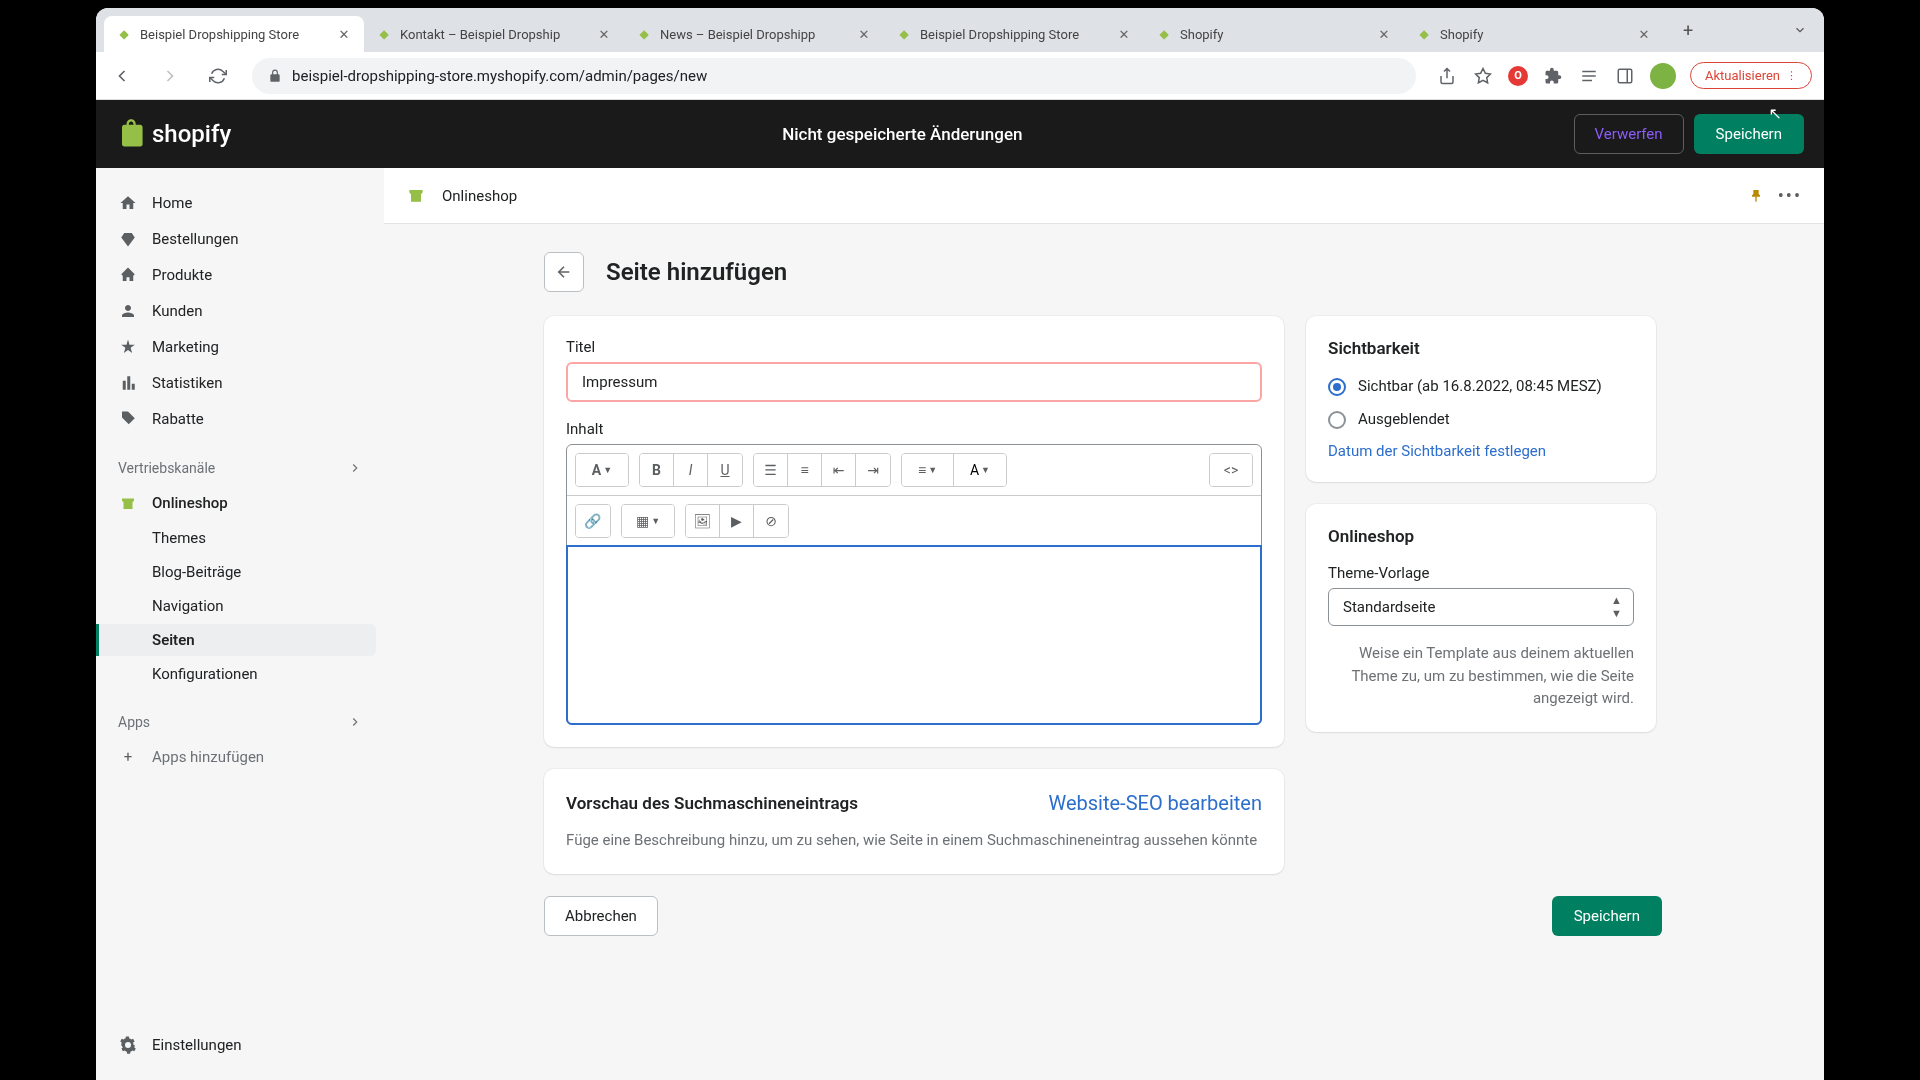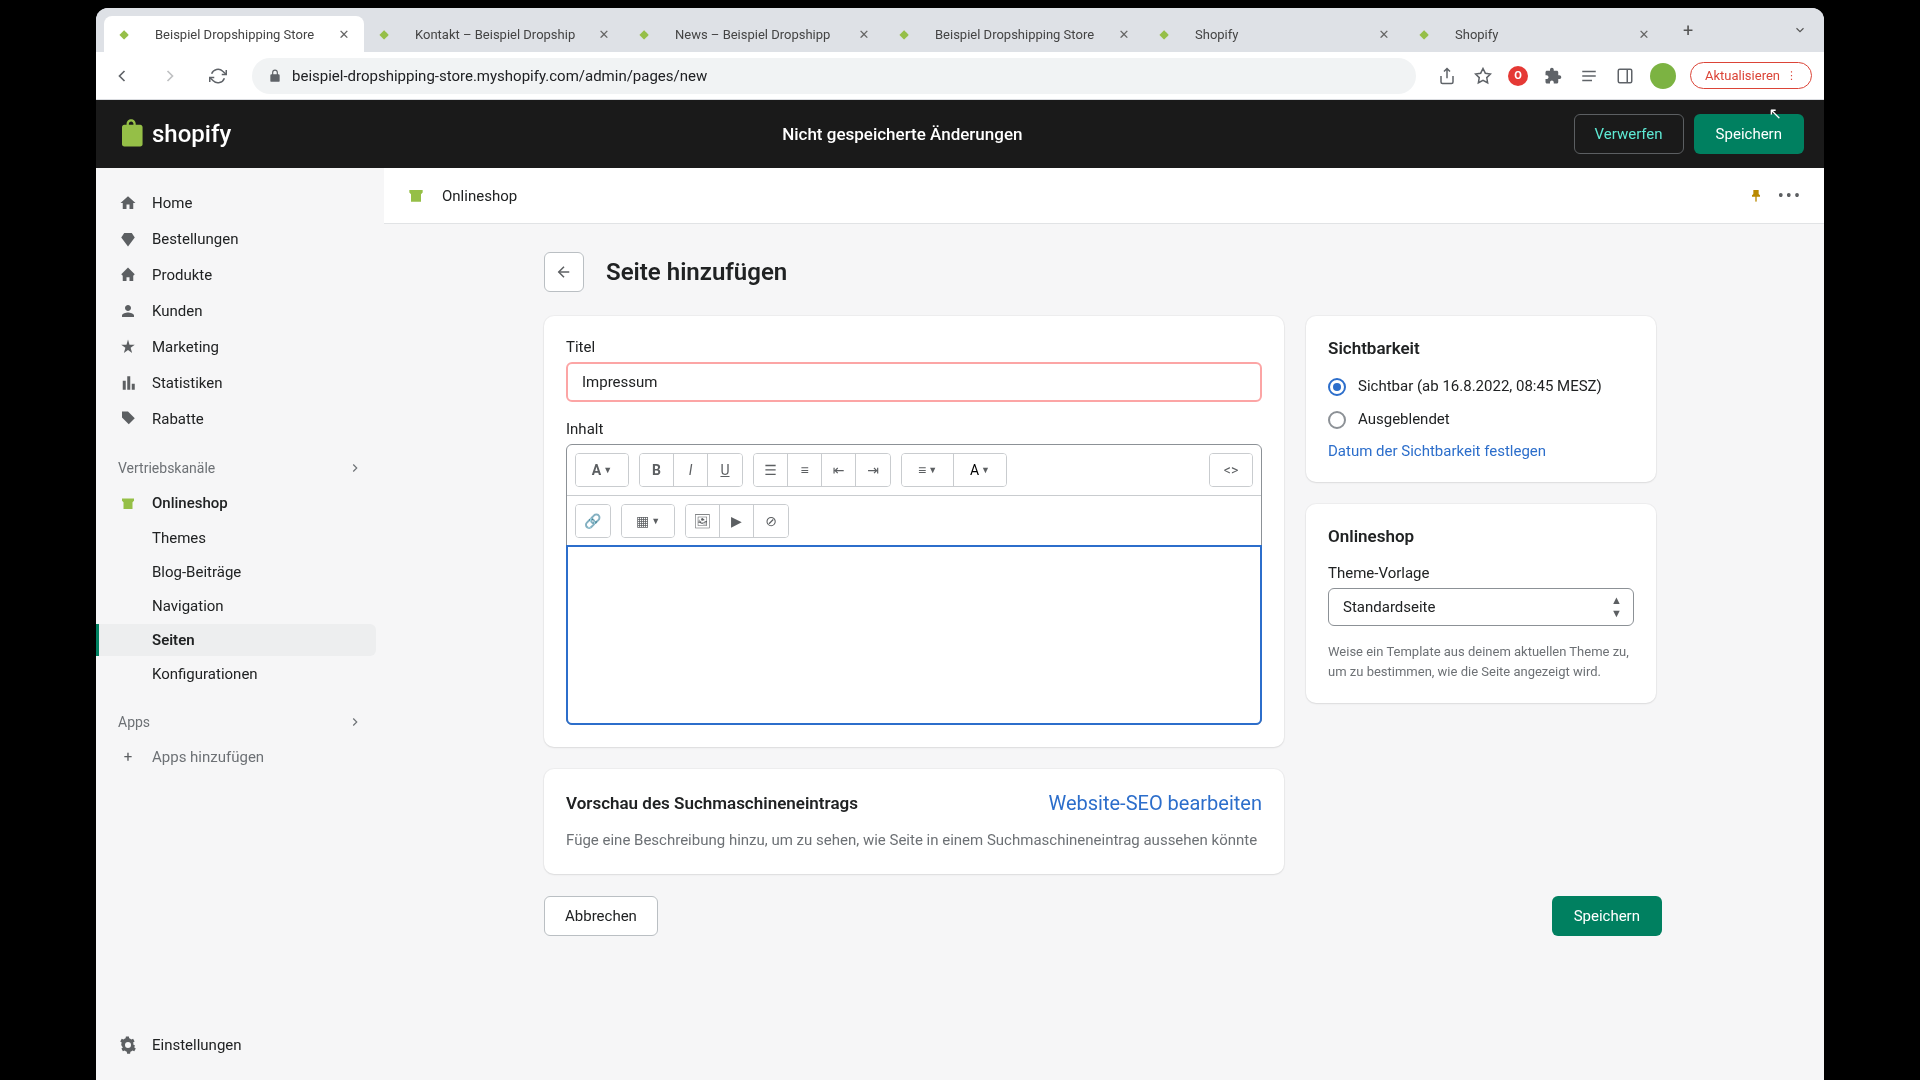--- a/index.html
+++ b/index.html
@@ -6,21 +6,21 @@
     body { background: #000; height: 1080px; width: 1920px; overflow: hidden; display: flex; flex-direction: column; }
     
     .mac-bar { height: 8px; background: #000; }
     
     .browser-chrome { background: #dee1e6; border-radius: 12px 12px 0 0; margin: 0 96px; flex: 1; display: flex; flex-direction: column; overflow: hidden; }
     
     .tab-bar { display: flex; align-items: center; height: 44px; padding: 0 8px; background: #dee1e6; }
     .tab { display: flex; align-items: center; padding: 0 12px; height: 36px; margin-top: 8px; border-radius: 8px 8px 0 0; font-size: 13px; color: #444; gap: 8px; min-width: 0; flex: 1; max-width: 260px; cursor: pointer; }
     .tab.active { background: #fff; }
     .tab-favicon { width: 16px; height: 16px; flex-shrink: 0; display: flex; align-items: center; justify-content: center; font-size: 12px; color: #96bf48; }
-    .tab-title { white-space: nowrap; overflow: hidden; text-overflow: ellipsis; flex: 1; margin-left: 15px; }
+    .tab-title { white-space: nowrap; overflow: hidden; text-overflow: ellipsis; flex: 1; }
     .tab-close { width: 16px; height: 16px; display: flex; align-items: center; justify-content: center; color: #666; flex-shrink: 0; }
     .new-tab { width: 32px; height: 32px; display: flex; align-items: center; justify-content: center; color: #555; font-size: 18px; margin-left: 8px; cursor: pointer; }
     .tabs-caret { width: 32px; height: 32px; display: flex; align-items: center; justify-content: center; color: #555; margin-left: auto; cursor: pointer; }
     
     .url-bar { display: flex; align-items: center; height: 48px; background: #fff; padding: 0 12px; gap: 20px; border-bottom: 1px solid #dadce0; }
     .nav-btn { width: 28px; height: 28px; display: flex; align-items: center; justify-content: center; color: #5f6368; cursor: pointer; }
     .nav-btn.disabled { opacity: 0.4; }
     .url-field { flex: 1; display: flex; align-items: center; background: #f1f3f4; border-radius: 20px; height: 36px; padding: 0 16px; gap: 10px; color: #202124; font-size: 15px; }
     .url-lock { color: #5f6368; }
     .url-icons { display: flex; gap: 14px; align-items: center; }
@@ -29,21 +29,21 @@
     .avatar { width: 26px; height: 26px; border-radius: 50%; background: #7cb342; }
     .update-btn { border: 1px solid #db4437; color: #db4437; padding: 5px 14px; border-radius: 18px; font-size: 13px; display: flex; align-items: center; gap: 6px; cursor: pointer; }
     
     .app-area { flex: 1; display: flex; flex-direction: column; background: #f6f6f7; overflow: hidden; }
     
     .top-banner { height: 68px; background: #1a1a1a; display: flex; align-items: center; padding: 0 20px; justify-content: space-between; }
     .shopify-logo { display: flex; align-items: center; gap: 8px; color: #fff; font-size: 24px; font-weight: 500; }
     .shopify-bag { width: 28px; height: 32px; color: #95bf47; }
     .unsaved-text { color: #fff; font-size: 17px; font-weight: 500; }
     .banner-actions { display: flex; gap: 10px; }
-    .btn-discard { background: #1a1a1a; color: #5eead4; border: 1px solid #5c5f62; padding: 10px 20px; border-radius: 6px; font-size: 15px; cursor: pointer; }
+    .btn-discard { background: #1a1a1a; color: #8b5cf6; border: 1px solid #5c5f62; padding: 10px 20px; border-radius: 6px; font-size: 15px; cursor: pointer; }
     .btn-save-top { background: #008060; color: #fff; border: none; padding: 10px 22px; border-radius: 6px; font-size: 15px; cursor: pointer; position: relative; }
     .cursor-pointer { position: absolute; top: -10px; right: 22px; font-size: 16px; }
     
     .app-body { flex: 1; display: flex; overflow: hidden; }
     
     .sidebar { width: 288px; background: #f6f6f7; padding: 18px 8px; display: flex; flex-direction: column; gap: 2px; overflow-y: auto; }
     .side-item { display: flex; align-items: center; gap: 14px; padding: 7px 14px; border-radius: 6px; color: #202223; font-size: 15px; cursor: pointer; }
     .side-icon { width: 20px; height: 20px; display: flex; align-items: center; justify-content: center; color: #5c5f62; }
     .side-section { display: flex; align-items: center; justify-content: space-between; padding: 8px 14px; color: #6d7175; font-size: 14px; margin-top: 14px; cursor: pointer; }
     .side-sub { padding-left: 48px; font-size: 15px; color: #202223; padding-top: 7px; padding-bottom: 7px; border-radius: 6px; cursor: pointer; }
@@ -94,21 +94,21 @@
     .radio-row { display: flex; align-items: flex-start; gap: 12px; margin-bottom: 12px; cursor: pointer; }
     .radio { width: 18px; height: 18px; border: 2px solid #8c9196; border-radius: 50%; flex-shrink: 0; margin-top: 2px; display: flex; align-items: center; justify-content: center; }
     .radio.checked { border-color: #2c6ecb; }
     .radio.checked::after { content: ''; width: 8px; height: 8px; background: #2c6ecb; border-radius: 50%; }
     .radio-label { font-size: 15px; color: #202223; line-height: 1.4; }
     .vis-link { color: #2c6ecb; font-size: 15px; cursor: pointer; margin-top: 10px; display: block; }
     
     .select-wrap { position: relative; }
     .select-field { width: 100%; border: 1px solid #8c9196; border-radius: 6px; padding: 9px 36px 9px 14px; font-size: 15px; color: #202223; background: #fff; appearance: none; cursor: pointer; }
     .select-caret { position: absolute; right: 12px; top: 50%; transform: translateY(-50%); pointer-events: none; color: #5c5f62; font-size: 11px; }
-    .help-text { color: #6d7175; font-size: 13px; line-height: 1.5; margin-top: 16px; }
+    .help-text { color: #6d7175; font-size: 15px; line-height: 1.5; margin-top: 16px; text-align: right; }
     
     .page-actions { display: flex; justify-content: space-between; max-width: 1118px; margin-top: 22px; }
     .btn-cancel { background: #fff; border: 1px solid #babfc3; padding: 10px 20px; border-radius: 6px; font-size: 15px; cursor: pointer; color: #202223; }
     .btn-save { background: #008060; color: #fff; border: none; padding: 10px 22px; border-radius: 6px; font-size: 15px; cursor: pointer; }
     
     svg { display: block; }
     .spacer { height: 18px; }
   </style>
 </head>
 <body>

